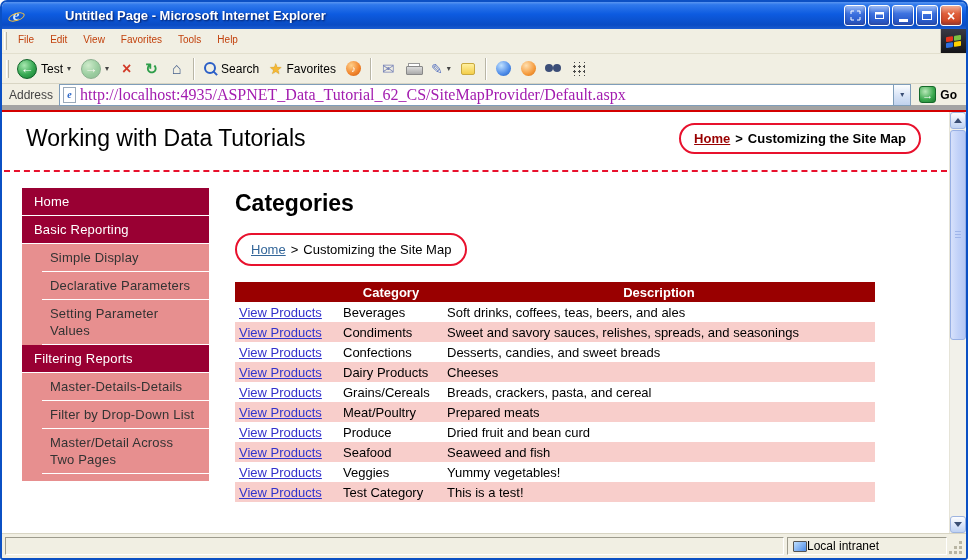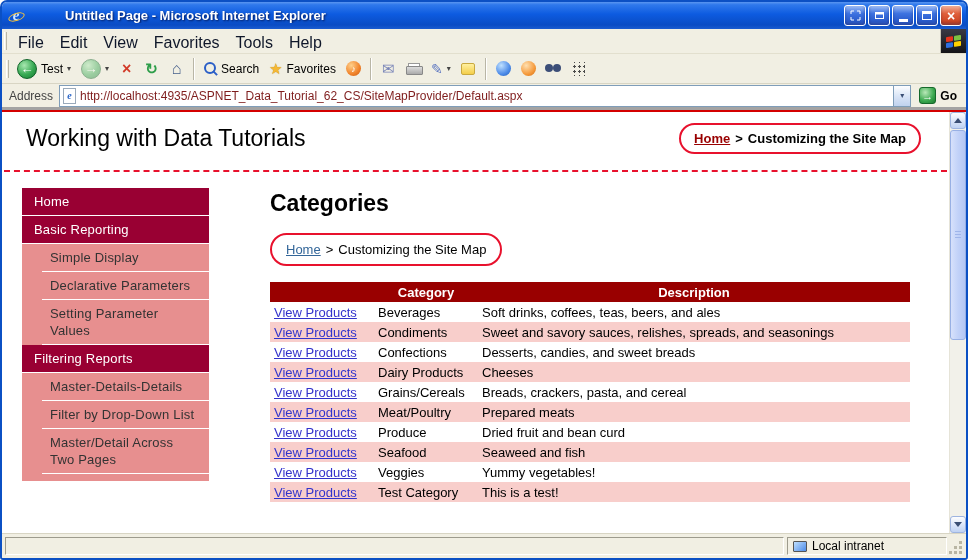--- a/index.html
+++ b/index.html
@@ -29,21 +29,21 @@
   .cap-btn.min { align-items:flex-end; }
   .glyph-min { width:9px; height:3px; background:#fff; margin-bottom:3px; }
   .glyph-max { width:10px; height:9px; border:1px solid #fff; border-top:3px solid #fff; }
 
   
   .menubar { height:25px; flex:none; display:flex; align-items:stretch; background:#F1EFE3;
              border-bottom:1px solid #E2DFCE; }
   .tb-grip { width:3px; align-self:center; height:18px; border-left:1px solid #fff;
              border-right:1px solid #B9B6A6; margin:0 3px 0 2px; }
   .menu-items { display:flex; align-items:stretch; }
-  .menu-item { padding:5px 8px 4px; font-size:16px; color:#0f172a; }
+  .menu-item { padding:5px 8px 4px; font-size:10px; color:#c2410c; }
   .win-logo { width:26px; margin-left:auto; background:linear-gradient(180deg,#3A3A44,#141418);
               display:flex; align-items:center; justify-content:center; border-left:1px solid #C9C6B6; }
   .flag { display:grid; grid-template-columns:7px 7px; grid-auto-rows:5px; gap:1px; transform:skewY(-8deg); }
   .flag i { display:block; border-radius:1px; }
   .flag i:nth-child(1){ background:#E8341C; } .flag i:nth-child(2){ background:#7DC242; }
   .flag i:nth-child(3){ background:#2F6FE0; } .flag i:nth-child(4){ background:#FFD200; }
 
   
   .toolbar { height:30px; flex:none; display:flex; align-items:center; background:#F1EFE3;
              border-bottom:1px solid #D8D5C4; padding:0 2px; }
@@ -75,27 +75,27 @@
   .ball-blue { width:15px; height:15px; border-radius:50%; background:radial-gradient(circle at 35% 30%,#BFE0FF,#4D8BE8 60%,#1F5BB8); }
   .ball-orange { width:15px; height:15px; border-radius:50%; background:radial-gradient(circle at 35% 30%,#FFE0B0,#F59A3C 60%,#D06A10); }
   .binoc { position:relative; width:16px; height:10px; }
   .binoc::before { content:""; position:absolute; left:0; top:0; width:8px; height:8px; border-radius:50%; background:#3C4E78; }
   .binoc::after  { content:""; position:absolute; right:0; top:0; width:8px; height:8px; border-radius:50%; background:#3C4E78; }
   .grid9 { width:14px; height:14px; background-image:radial-gradient(#4A4A4A 1.2px,transparent 1.4px);
            background-size:5px 5px; background-position:1px 2px; }
 
   
   .addressbar { height:26px; flex:none; display:flex; align-items:center; gap:6px;
-                background:#F1EFE3; border-bottom:3px solid #a3a3a3; padding:2px 5px 2px 2px; font-size:12px; }
+                background:#F1EFE3; border-bottom:5px solid #a3a3a3; padding:2px 5px 2px 2px; font-size:12px; }
   .addr-label { color:#444; padding-left:5px; }
   .addr-box { flex:1; height:22px; background:#fff; border:1px solid #7F9DB9; display:flex; align-items:center; padding-left:3px; gap:4px; }
   .page-ico { width:13px; height:16px; background:#fff; border:1px solid #9AAABB; flex:none;
               font:italic bold 10px "Liberation Serif",serif; color:#2A66C8;
               display:flex; align-items:center; justify-content:center; }
-  .url-input { flex:1; border:none; outline:none; background:transparent; font-family:Liberation Sans, sans-serif; font-size:12px; color:#7f1d1d; height:100%; }
+  .url-input { flex:1; border:none; outline:none; background:transparent; font-family:Liberation Serif, serif; font-size:16px; color:#a21caf; height:100%; }
   .addr-drop { width:17px; height:20px; flex:none; border-left:1px solid #7F9DB9;
                background:linear-gradient(#FDFEFF,#D7E3F6 55%,#C0D2EE);
                display:flex; align-items:center; justify-content:center; font-size:8px; color:#3A4E74; }
   .go-wrap { display:flex; align-items:center; gap:4px; padding:0 4px 0 2px; font-weight:bold; color:#000; }
   .go-ico { width:17px; height:17px; border-radius:3px; border:1px solid #15692A; color:#fff;
             display:flex; align-items:center; justify-content:center; font-size:11px; font-weight:bold;
             background:radial-gradient(circle at 35% 30%,#B8E8B8,#3AA84E 60%,#1B7A30); }
 
   .red-rule { height:2px; flex:none; background:#D40000; }
 
@@ -120,21 +120,21 @@
   .sidebar-col { width:187px; margin-left:20px; flex:none; }
   .side-row { display:flex; cursor:pointer; }
   .side-row .rail { display:none; }
   .side-row.level-1 .rail { display:block; width:20px; flex:none; background:#E78F8F; }
   .side-item { flex:1; font-size:13px; letter-spacing:.2px; line-height:17px; padding:5px 8px; border-bottom:1px solid #fff; }
   .side-row.level-0 .side-item { background:#990033; color:#fff; padding-left:12px; }
   .side-row.level-1 .side-item { background:#E78F8F; color:#333; }
   .side-sliver { height:7px; background:#E78F8F; }
 
   
-  .main { margin-left:61px; padding-top:2px; }
+  .main { margin-left:26px; padding-top:2px; }
   .content-heading { font-size:23px; font-weight:bold; color:#000; margin:0 0 16px; }
   .content-oval { display:inline-flex; gap:5px; align-items:center; padding:7px 14px; font-size:13px; white-space:nowrap; }
   .content-oval .bc-home { color:#336699; text-decoration:underline; cursor:pointer; }
   .content-oval .bc-sep, .content-oval .bc-cur { color:#000; }
 
   .grid { border-collapse:collapse; margin-top:16px; font-size:13px; table-layout:fixed; }
   .grid th { background:#990000; color:#fff; font-weight:bold; height:20px; padding:1px 4px; }
   .grid th.c1 { width:104px; }
   .grid th.c2 { width:104px; text-align:center; }
   .grid th.c3 { width:432px; text-align:center; }
@@ -155,21 +155,21 @@
   .sb-thumb { position:absolute; top:1px; left:0; right:0; height:210px; border:1px solid #98B0E4; border-radius:3px;
               background:linear-gradient(90deg,#D7E1FB,#C2D2F8 50%,#B4C7F5); }
   .thumb-grip { position:absolute; left:4px; right:4px; top:50%; margin-top:-4px; height:8px;
                 background:repeating-linear-gradient(180deg,#9FB5EA 0 1px,transparent 1px 3px); }
 
   
   .statusbar { height:25px; flex:none; display:flex; gap:3px; align-items:stretch;
                background:#F1EFE3; border-top:1px solid #D8D5C4; padding:3px; font-size:12px; }
   .sb-panel { border:1px solid; border-color:#9D9B8D #FFF #FFF #9D9B8D; }
   .panel-main { flex:1; }
-  .panel-zone { width:160px; display:flex; align-items:center; gap:5px; padding:0 5px; }
+  .panel-zone { width:160px; display:flex; align-items:center; padding:0 5px; }
   .monitor { width:14px; height:11px; flex:none; border:1px solid #555; border-radius:1px;
              background:linear-gradient(135deg,#BFE0FF,#4D8BE8); }
   .resize-grip { width:13px; position:relative; }
   .resize-grip::before { content:""; position:absolute; right:1px; bottom:1px; width:3px; height:3px; background:#B8B5A3;
     box-shadow:-5px 0 0 #B8B5A3, 0 -5px 0 #B8B5A3, -10px 0 0 #B8B5A3, -5px -5px 0 #B8B5A3, 0 -10px 0 #B8B5A3; }
 </style>
 <title>Untitled Page - Microsoft Internet Explorer</title></head>
 <body>
 
 <div class="window">

